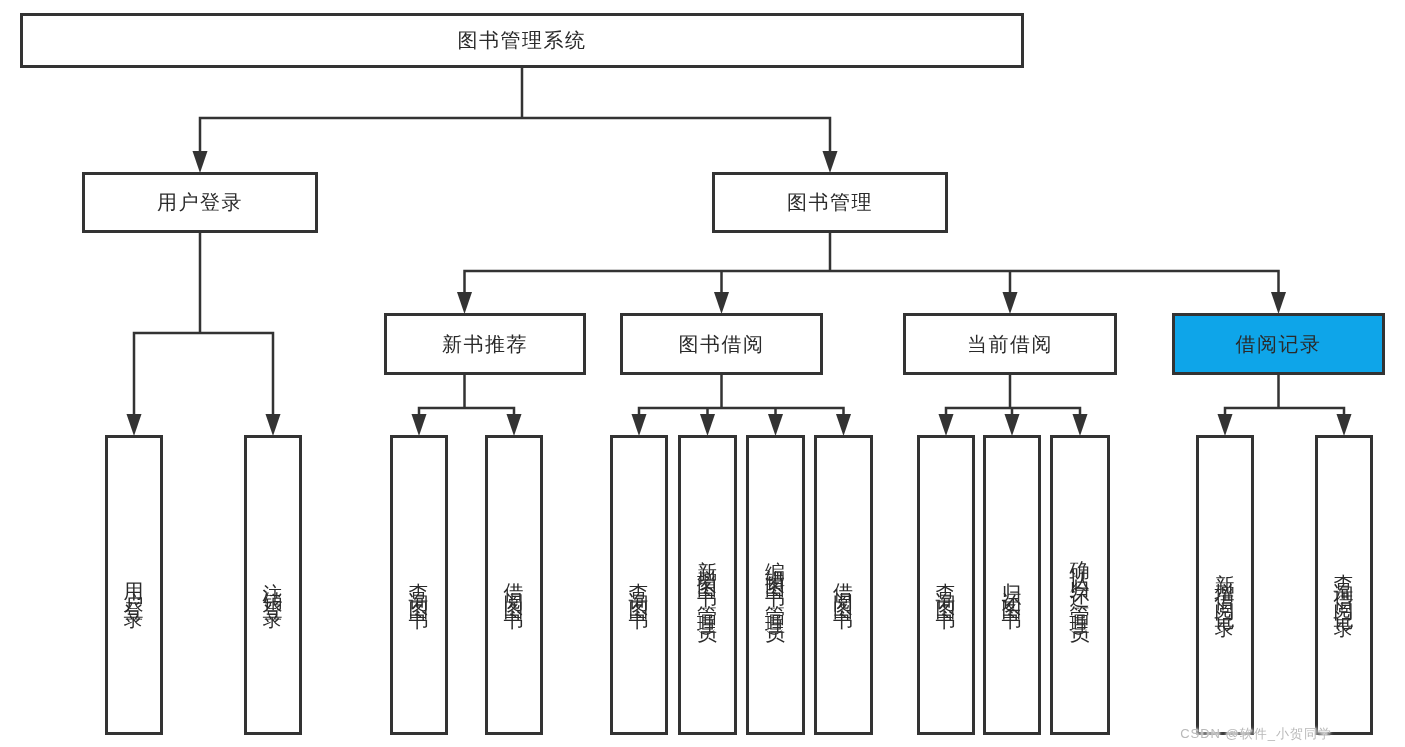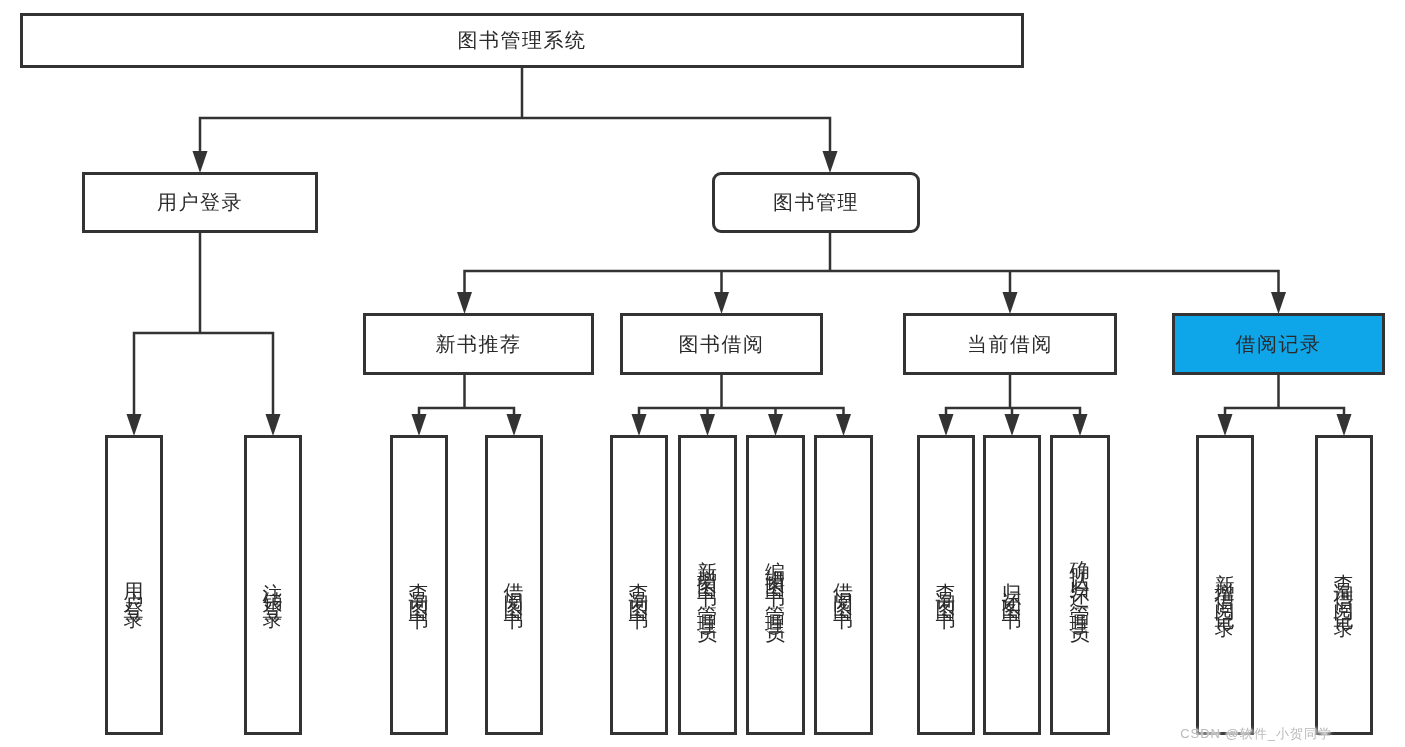--- a/index.html
+++ b/index.html
@@ -50,24 +50,24 @@
       <polygon points="1217.5,414 1232.5,414 1225,436" fill="#333333"></polygon>
       <polygon points="1336.5,414 1351.5,414 1344,436" fill="#333333"></polygon>
     </svg>
   <div id="node-layer">
       <div class="node h" style="left: 20px; top: 13px; width: 1004px; height: 55px; border-color: rgb(51, 51, 51); background: rgb(255, 255, 255); color: rgb(42, 42, 42);">
         <span>图书管理系统</span>
       </div>
       <div class="node h" style="left: 82px; top: 172px; width: 236px; height: 61px; border-color: rgb(51, 51, 51); background: rgb(255, 255, 255); color: rgb(42, 42, 42);">
         <span>用户登录</span>
       </div>
-      <div class="node h" style="left: 712px; top: 172px; width: 208px; height: 61px; border-color: rgb(51, 51, 51); background: rgb(255, 255, 255); color: rgb(42, 42, 42); border-radius: 9px;">
+      <div class="node h" style="left: 712px; top: 172px; width: 236px; height: 61px; border-color: rgb(51, 51, 51); background: rgb(255, 255, 255); color: rgb(42, 42, 42);">
         <span>图书管理</span>
       </div>
-      <div class="node h" style="left: 363px; top: 313px; width: 231px; height: 62px; border-color: rgb(51, 51, 51); background: rgb(255, 255, 255); color: rgb(42, 42, 42);">
+      <div class="node h" style="left: 384px; top: 313px; width: 202px; height: 62px; border-color: rgb(51, 51, 51); background: rgb(255, 255, 255); color: rgb(42, 42, 42);">
         <span>新书推荐</span>
       </div>
       <div class="node h" style="left: 620px; top: 313px; width: 203px; height: 62px; border-color: rgb(51, 51, 51); background: rgb(255, 255, 255); color: rgb(42, 42, 42); justify-content: center;">
         <span>图书借阅</span>
       </div>
       <div class="node h" style="left: 903px; top: 313px; width: 214px; height: 62px; border-color: rgb(51, 51, 51); background: rgb(255, 255, 255); color: rgb(42, 42, 42);">
         <span>当前借阅</span>
       </div>
       <div class="node h" style="left: 1172px; top: 313px; width: 213px; height: 62px; border-color: rgb(51, 51, 51); background: #0ea5e9; color: rgb(42, 42, 42);">
         <span>借阅记录</span>

